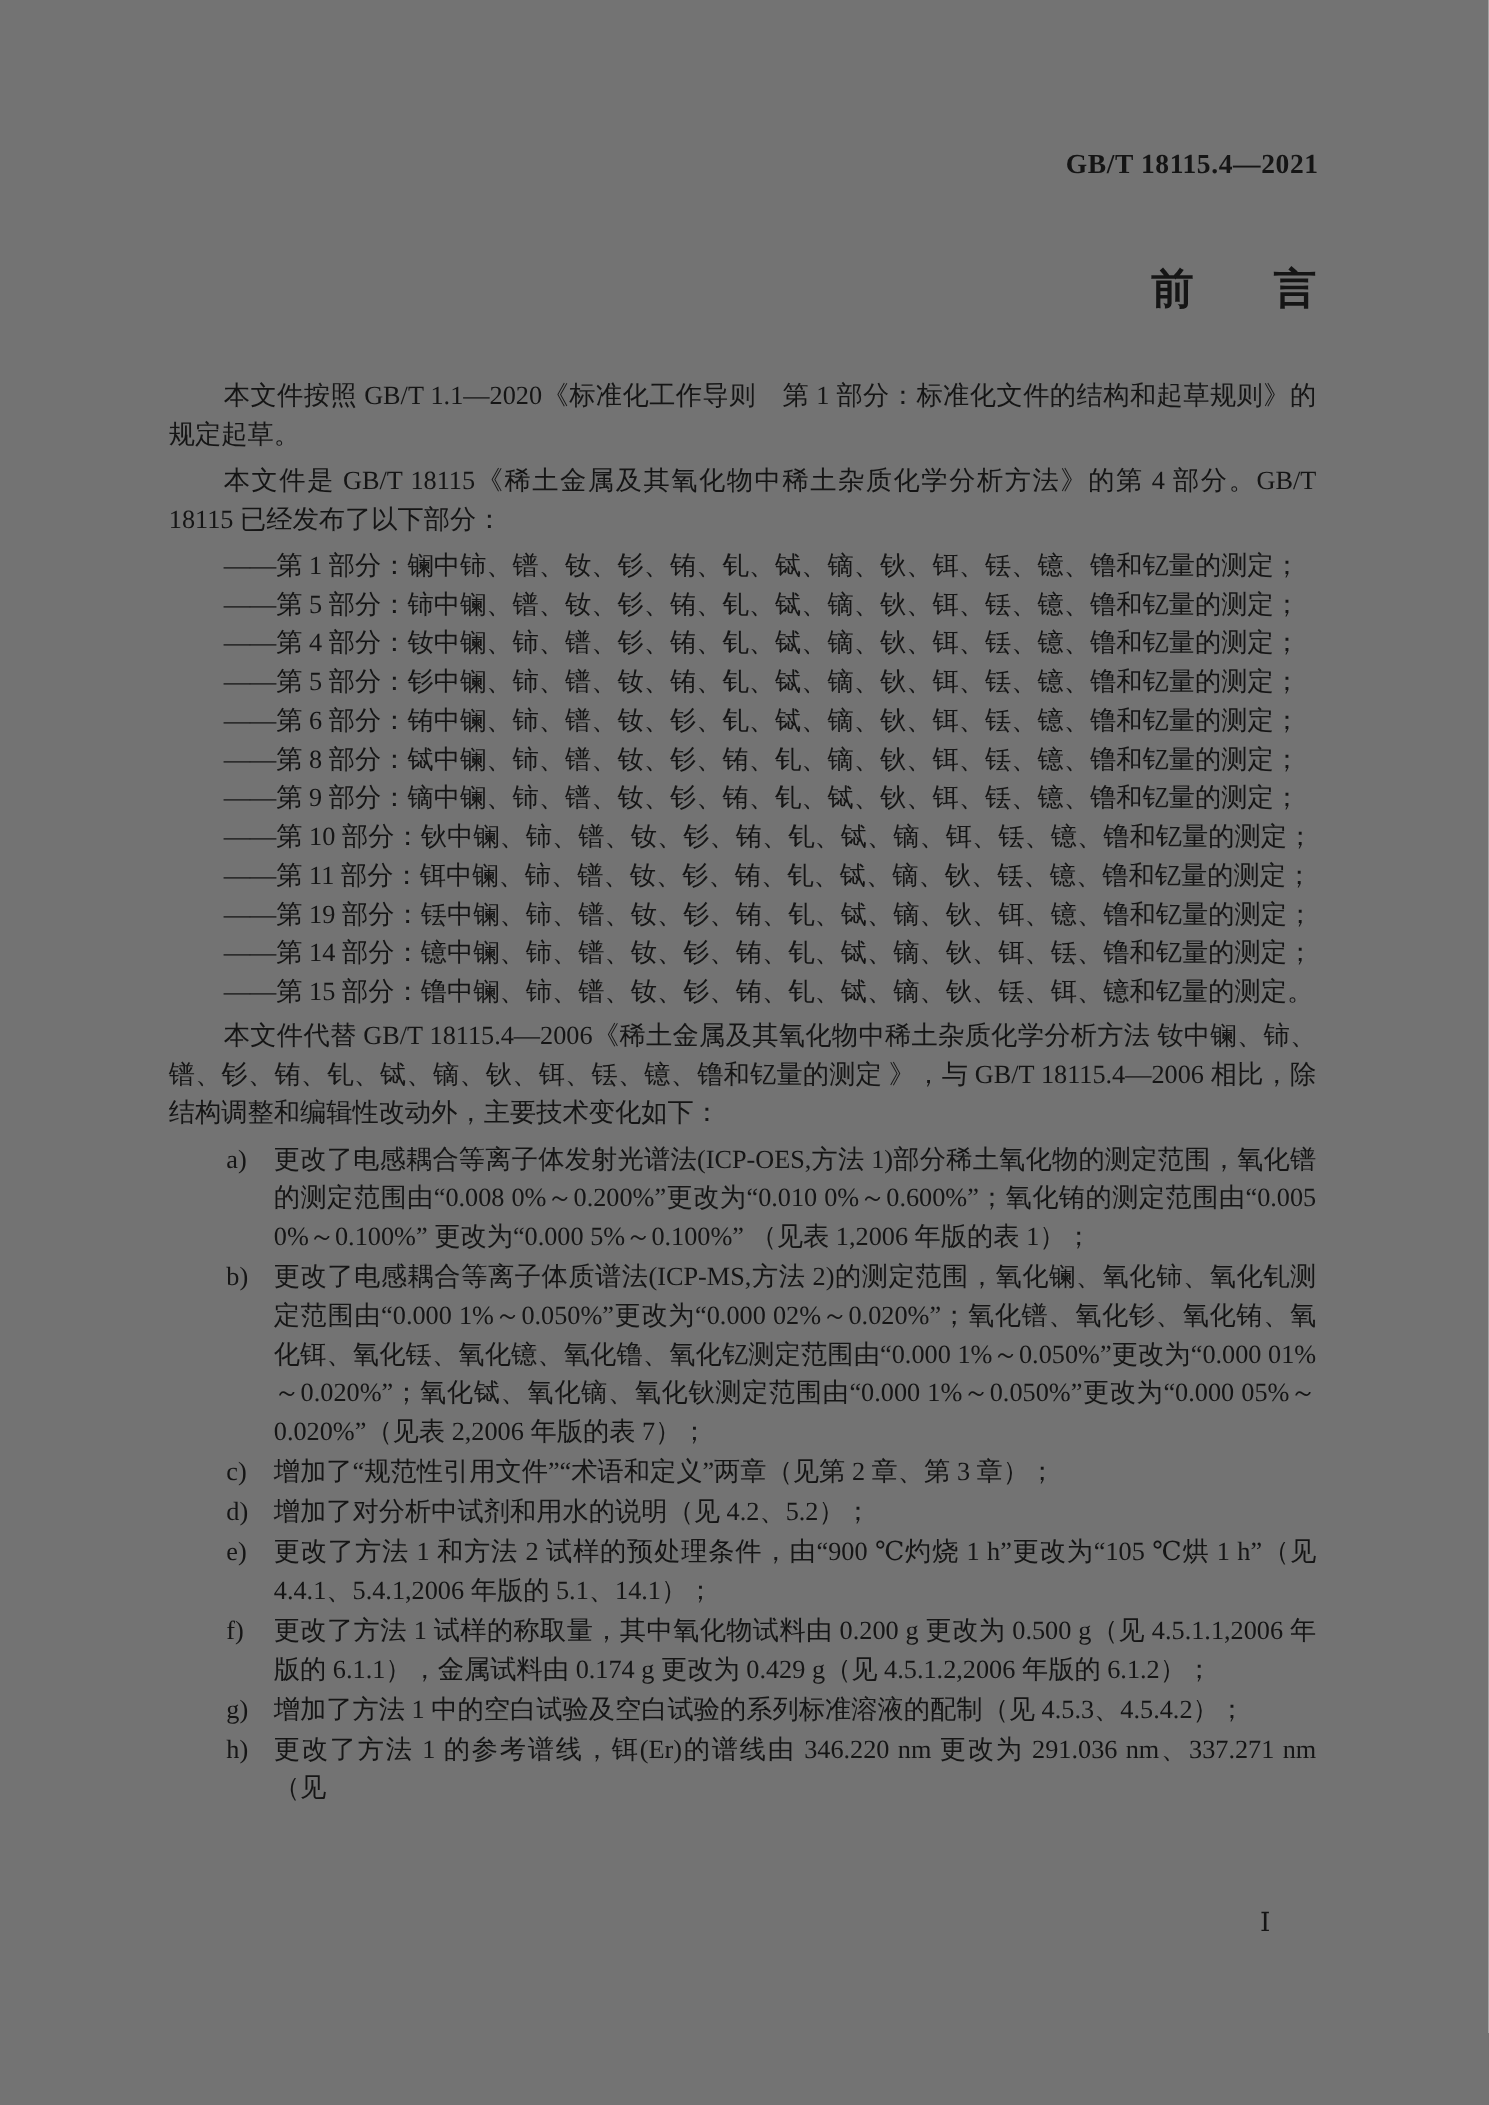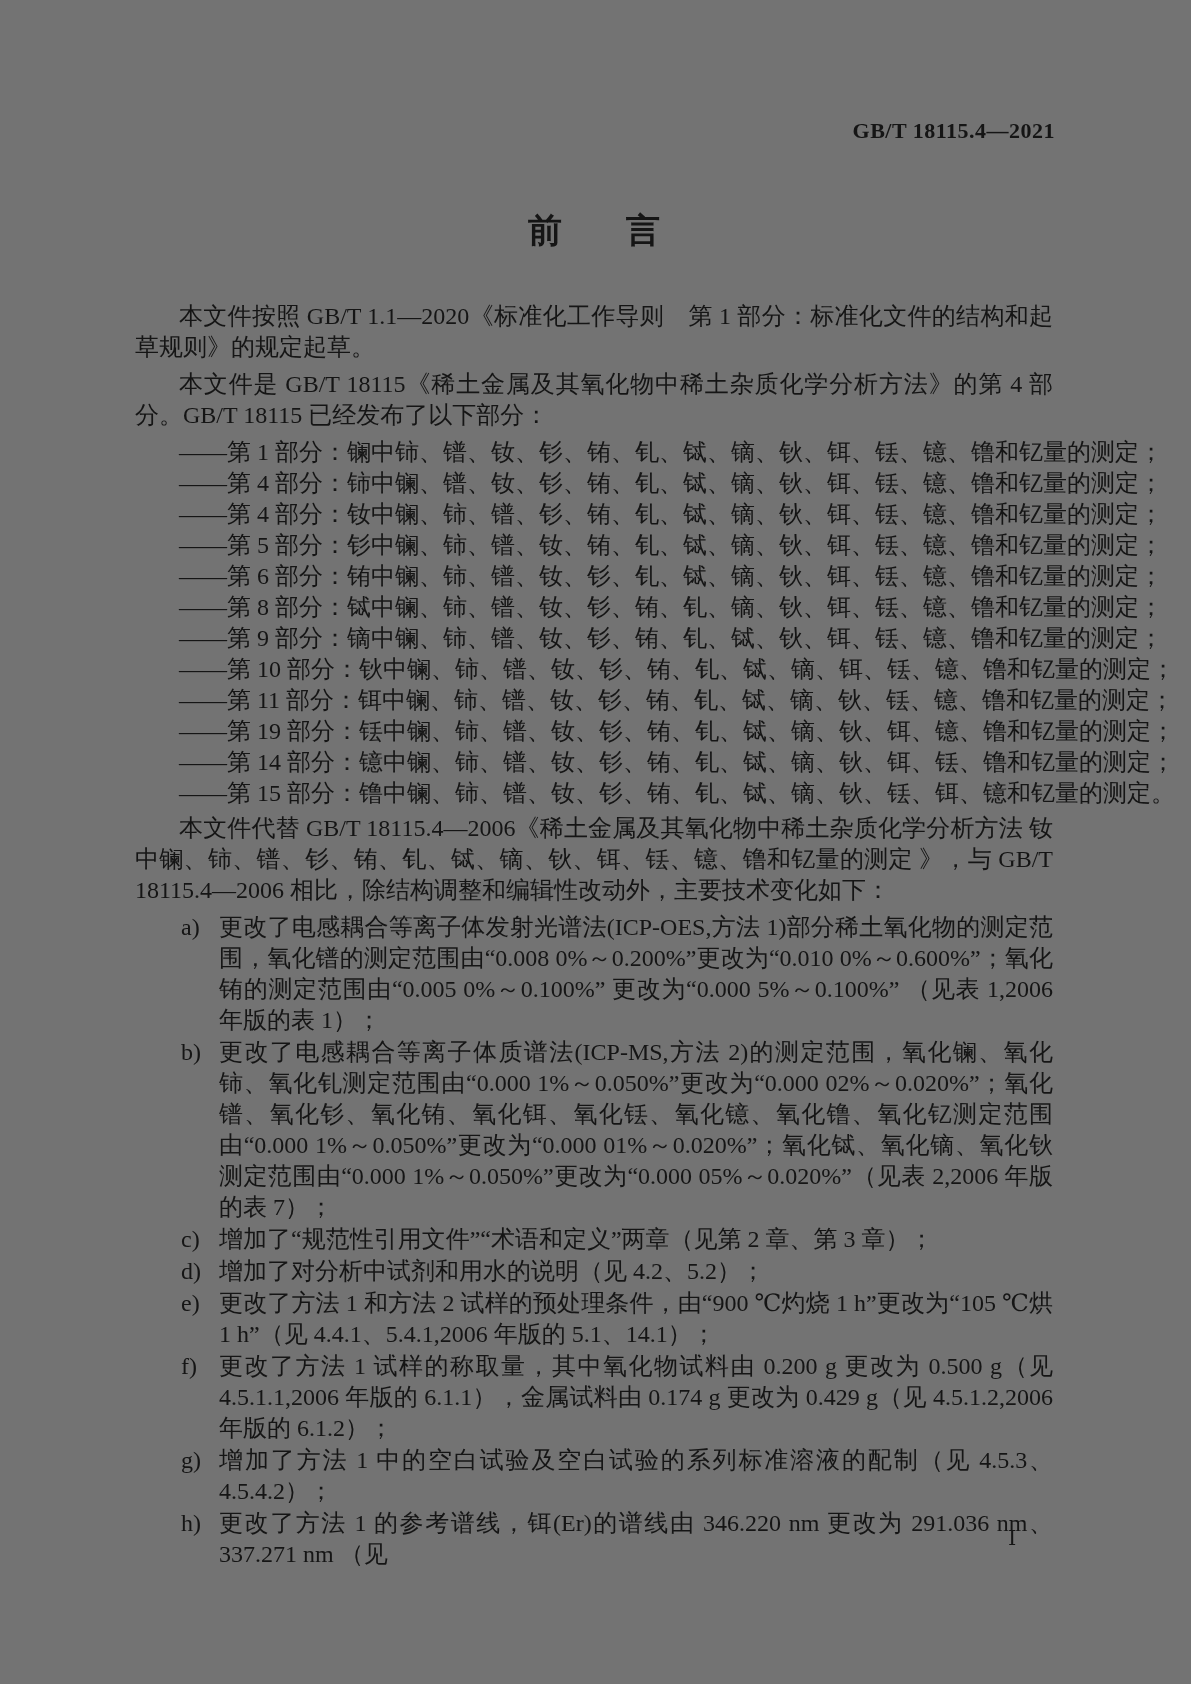--- a/index.html
+++ b/index.html
@@ -17,30 +17,30 @@
     top:118px; right:136px;
     font-size:22px;
     font-weight:bold;
     letter-spacing:0.5px;
     font-family:"Liberation Serif","DejaVu Serif",serif;
   }
   .title {
     position:absolute;
     top:208px; left:135px; width:918px;
     margin:0;
-    text-align:center;
+    text-align:right;
     font-size:34px;
     font-weight:bold;
     font-family:"Liberation Sans","DejaVu Sans",sans-serif;
   }
   .title .tgap { margin-left:64px; }
   .body {
     position:absolute;
     left:135px; top:301px; width:918px;
-    font-size:24px;
+    font-size:21px;
     line-height:31px;
     text-align:justify;
     text-justify:inter-ideograph;
   }
   p.para { margin:0 0 6px 0; text-indent:44px; }
   .parts { margin:0 0 4px 0; }
   .part { padding-left:44px; white-space:nowrap; }
   .changes { margin-top:2px; }
   .change { position:relative; padding-left:84px; margin:0 0 1px 0; }
   .change .letter { position:absolute; left:46px; top:0; }
@@ -59,21 +59,21 @@
 
   <h1 class="title"><span>前</span><span class="tgap">言</span></h1>
 
   <div class="body">
 
     <p class="para">本文件按照 GB/T 1.1—2020《标准化工作导则　第 1 部分：标准化文件的结构和起草规则》的规定起草。</p>
     <p class="para">本文件是 GB/T 18115《稀土金属及其氧化物中稀土杂质化学分析方法》的第 4 部分。GB/T 18115 已经发布了以下部分：</p>
 
     <div class="parts">
       <div class="part">——第 1 部分：镧中铈、镨、钕、钐、铕、钆、铽、镝、钬、铒、铥、镱、镥和钇量的测定；</div>
-      <div class="part">——第 4 部分：铈中镧、镨、钕、钐、铕、钆、铽、镝、钬、铒、铥、镱、镥和钇量的测定；</div>
+      <div class="part">——第 5 部分：铈中镧、镨、钕、钐、铕、钆、铽、镝、钬、铒、铥、镱、镥和钇量的测定；</div>
       <div class="part">——第 4 部分：钕中镧、铈、镨、钐、铕、钆、铽、镝、钬、铒、铥、镱、镥和钇量的测定；</div>
       <div class="part">——第 5 部分：钐中镧、铈、镨、钕、铕、钆、铽、镝、钬、铒、铥、镱、镥和钇量的测定；</div>
       <div class="part">——第 6 部分：铕中镧、铈、镨、钕、钐、钆、铽、镝、钬、铒、铥、镱、镥和钇量的测定；</div>
       <div class="part">——第 8 部分：铽中镧、铈、镨、钕、钐、铕、钆、镝、钬、铒、铥、镱、镥和钇量的测定；</div>
       <div class="part">——第 9 部分：镝中镧、铈、镨、钕、钐、铕、钆、铽、钬、铒、铥、镱、镥和钇量的测定；</div>
       <div class="part">——第 10 部分：钬中镧、铈、镨、钕、钐、铕、钆、铽、镝、铒、铥、镱、镥和钇量的测定；</div>
       <div class="part">——第 11 部分：铒中镧、铈、镨、钕、钐、铕、钆、铽、镝、钬、铥、镱、镥和钇量的测定；</div>
       <div class="part">——第 19 部分：铥中镧、铈、镨、钕、钐、铕、钆、铽、镝、钬、铒、镱、镥和钇量的测定；</div>
       <div class="part">——第 14 部分：镱中镧、铈、镨、钕、钐、铕、钆、铽、镝、钬、铒、铥、镥和钇量的测定；</div>
       <div class="part">——第 15 部分：镥中镧、铈、镨、钕、钐、铕、钆、铽、镝、钬、铥、铒、镱和钇量的测定。</div>

